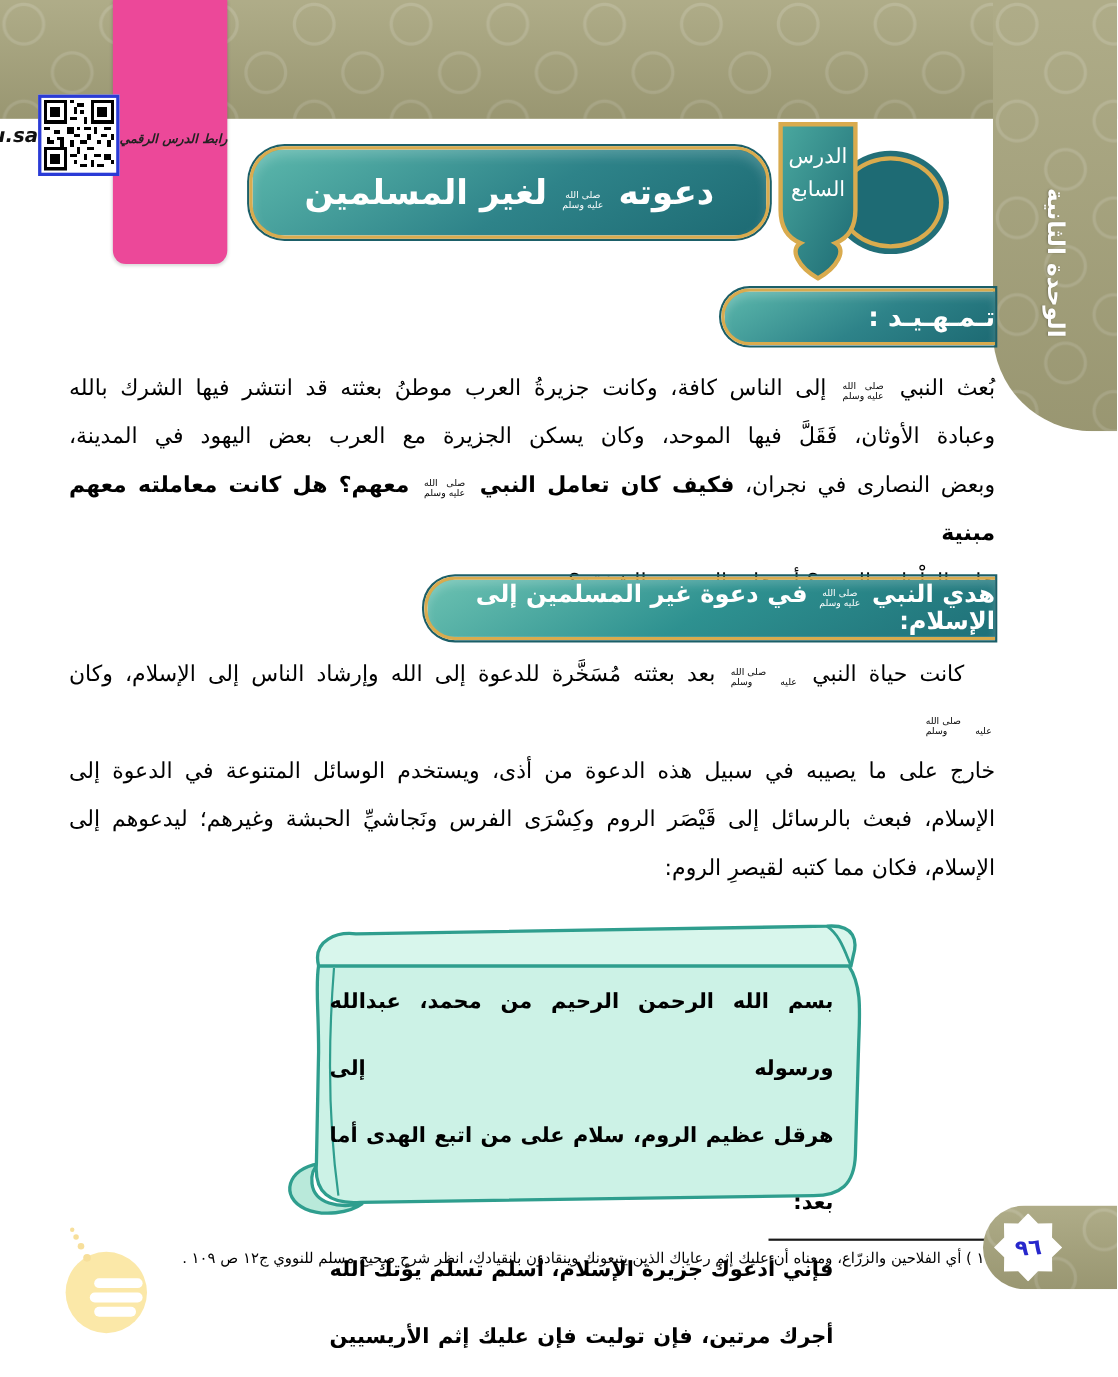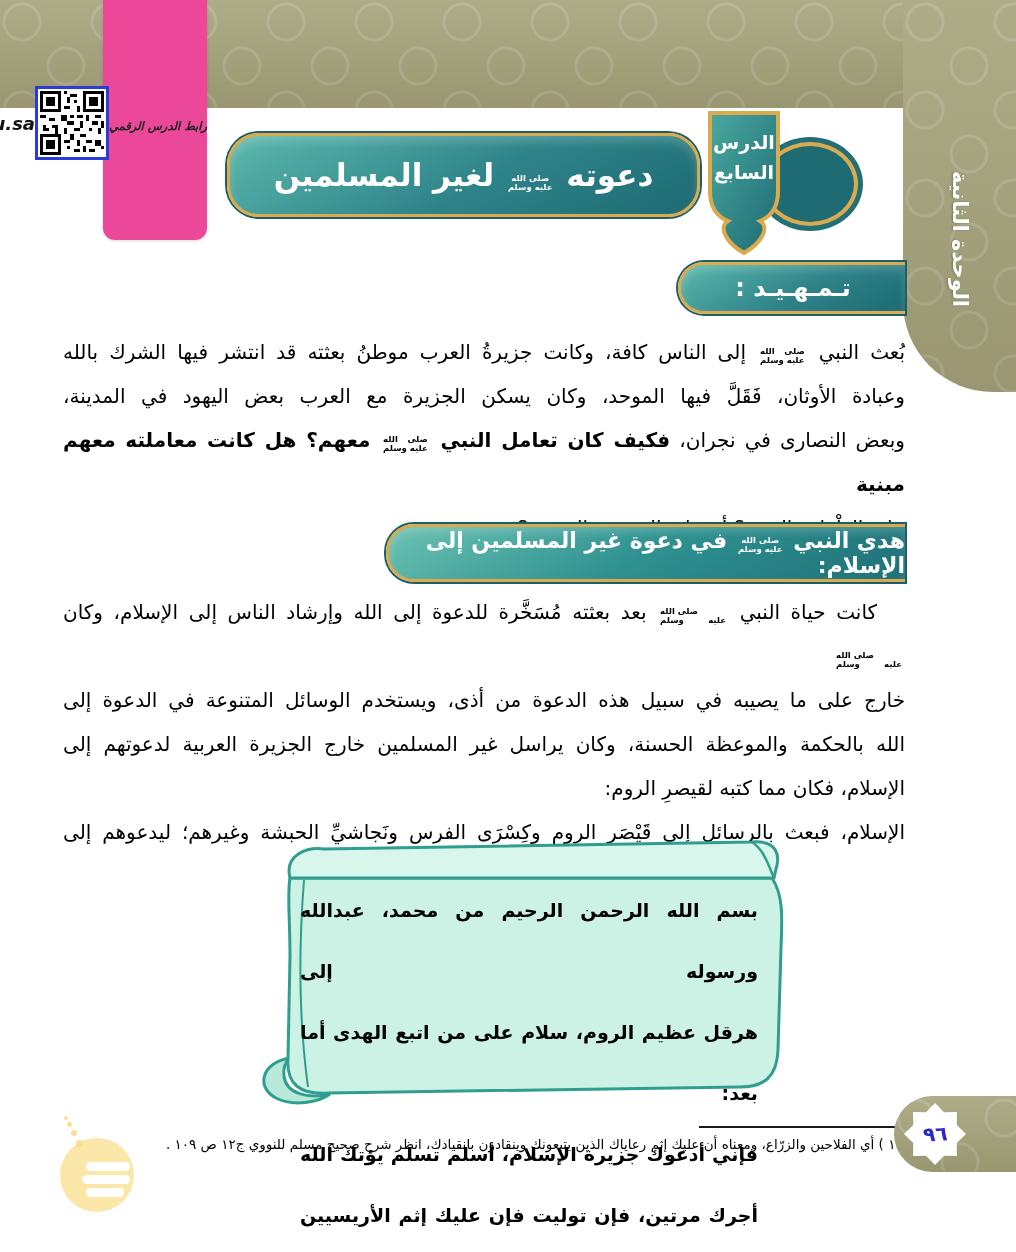--- a/index.html
+++ b/index.html
@@ -46,36 +46,36 @@
   }
   .tab-circle{
     position:absolute; top:142px; right:158px; width:88px; height:76px;
     border-radius:50%; background:#1e6b74; border:4px solid #d9ab4e;
     box-shadow:0 0 0 5px #226f78; z-index:1;
   }
   .lesson-tab{position:absolute; top:111px; right:228px; width:88px; height:146px; z-index:3;}
   .lesson-tab svg{position:absolute; inset:0;}
   .lesson-tab .tab-text{
     position:absolute; top:16px; left:0; right:0; text-align:center;
-    color:#fff; font-weight:bold; font-size:19px; line-height:30px;
+    color:#fff; font-weight:normal; font-size:19px; line-height:30px;
   }
   .banner-right-flush{
     position:absolute; right:111px; border:3px solid #d9ab4e; border-right:none;
     box-shadow:0 0 0 2px #1b5f68, inset 0 5px 8px rgba(255,255,255,.18);
     display:flex; align-items:center; color:#fff; font-weight:bold; z-index:2;
   }
   .tamheed{ top:262px; width:224px; height:46px; border-radius:26px 0 0 26px;
-    justify-content:center; font-size:24px; }
+    font-size:24px;padding-left:22px; }
   .section-banner{ top:524px; width:516px; height:52px; border-radius:28px 0 0 28px;
     justify-content:center; font-size:22px;
     background:linear-gradient(150deg,#6cc2b2 0%, #2e9190 50%, #1f7078 100%); }
   
   .saw{
     display:inline-block; font-size:8.5px; line-height:1.05; text-align:center;
-    vertical-align:-4px; margin:0 3px; font-weight:bold;
+    vertical-align:-4px; margin:0 3px; font-weight:normal;
   }
   
   .para{position:absolute; right:111px; width:842px; color:#000;}
   .bline{
     font-size:20px; line-height:44px;
     text-align:justify; text-align-last:justify;
   }
   .bline.short{text-align:right; text-align-last:right;}
   .bline .b{font-weight:bold;}
   .indent{text-indent:28px;}
@@ -221,23 +221,22 @@
     <div class="bline short b">على الغِلْظة والعنف؟ أم على الرحمة والشفقة؟</div>
   </div>
 
   <div class="banner-right-flush section-banner">
     <span>هدي النبي <span class="saw">صلى الله<br>عليه وسلم</span> في دعوة غير المسلمين إلى الإسلام:</span>
   </div>
 
   <div class="para para2">
     <div class="bline indent">كانت حياة النبي <span class="saw">صلى الله<br>عليه وسلم</span> بعد بعثته مُسَخَّرة للدعوة إلى الله وإرشاد الناس إلى الإسلام، وكان <span class="saw">صلى الله<br>عليه وسلم</span></div>
     <div class="bline">خارج على ما يصيبه في سبيل هذه الدعوة من أذى، ويستخدم الوسائل المتنوعة في الدعوة إلى</div>
-    <div class="bline">الله بالحكمة والموعظة الحسنة، وكان يراسل غير المسلمين خارج الجزيرة العربية لدعوتهم إلى</div>
+    <div class="bline">الإسلام، فبعث بالرسائل إلى قَيْصَر الروم وكِسْرَى الفرس ونَجاشيِّ الحبشة وغيرهم؛ ليدعوهم إلى</div>
     <div class="bline short">الإسلام، فكان مما كتبه لقيصرِ الروم:</div>
-    <div class="bline">الإسلام، فبعث بالرسائل إلى قَيْصَر الروم وكِسْرَى الفرس ونَجاشيِّ الحبشة وغيرهم؛ ليدعوهم إلى</div>
   </div>
 
   <div class="scroll-wrap">
     <svg viewBox="0 0 572 272">
 
       <path d="M62,222 C34,226 26,252 50,263 C66,270 90,267 102,258 C80,263 58,258 56,240 C55,231 57,226 62,222 Z" fill="#b9e9da" stroke="#2f9e8e" stroke-width="3"></path>
 
       <path d="M62,42 L544,42 C556,60 554,84 553,112 L550,214 C549,241 536,251 512,251 L100,257 C72,259 58,248 60,222 L62,120 C62,80 59,60 62,42 Z" fill="#ccf2e6" stroke="#2f9e8e" stroke-width="3"></path>
 
       <path d="M62,42 C56,18 80,11 96,13 L524,6 C550,4 552,20 548,33 L546,42 Z" fill="#d8f6ec" stroke="#2f9e8e" stroke-width="3"></path>

